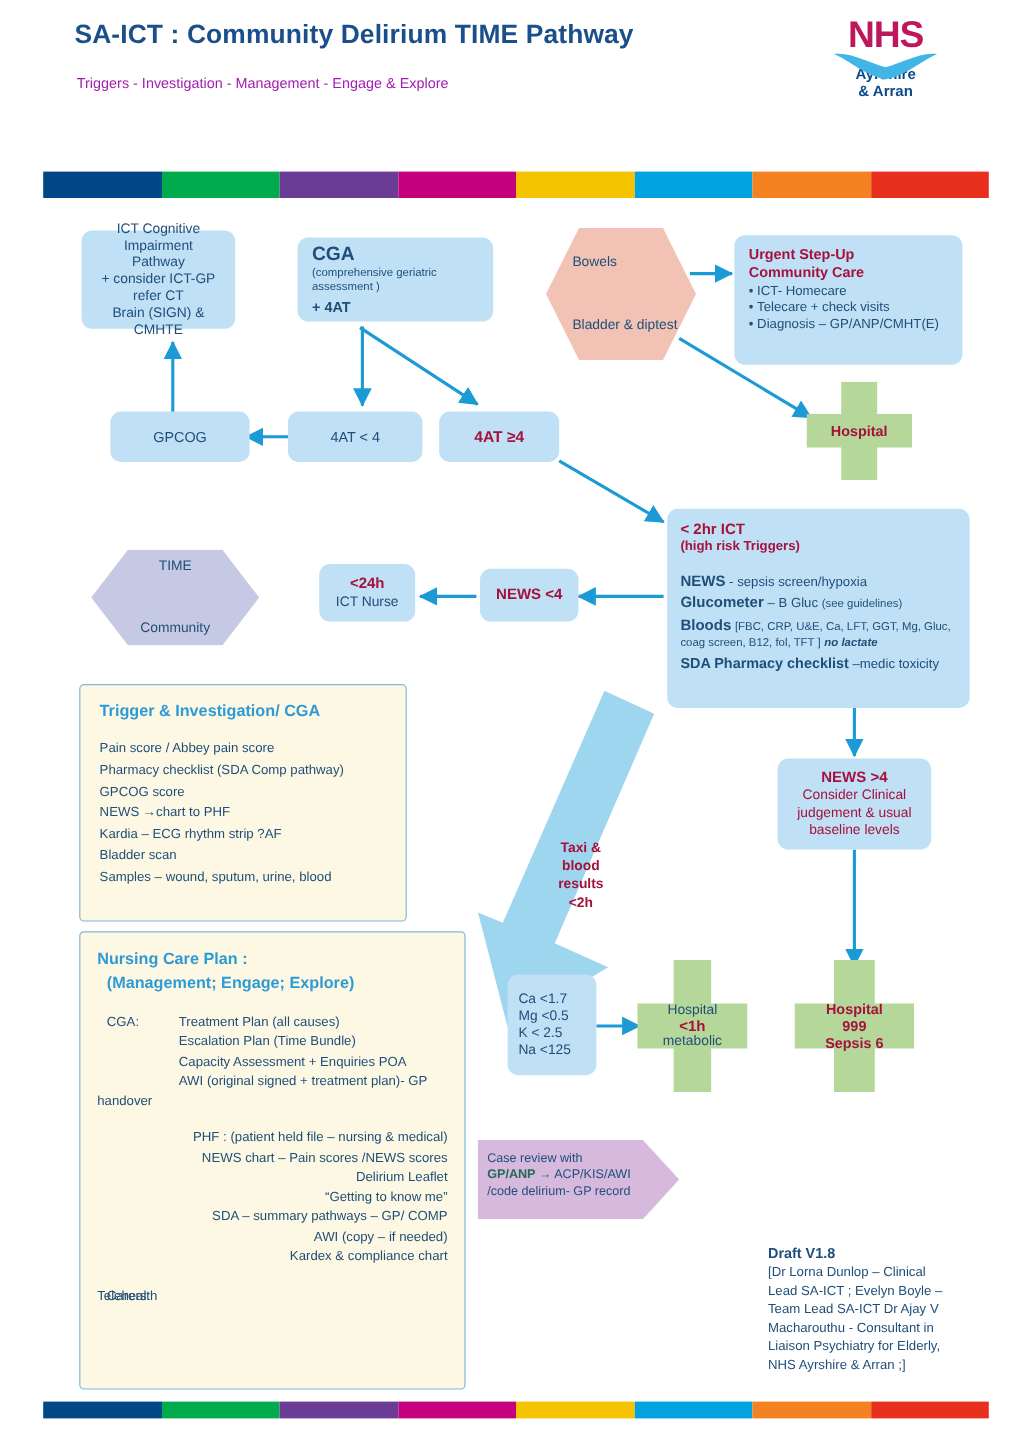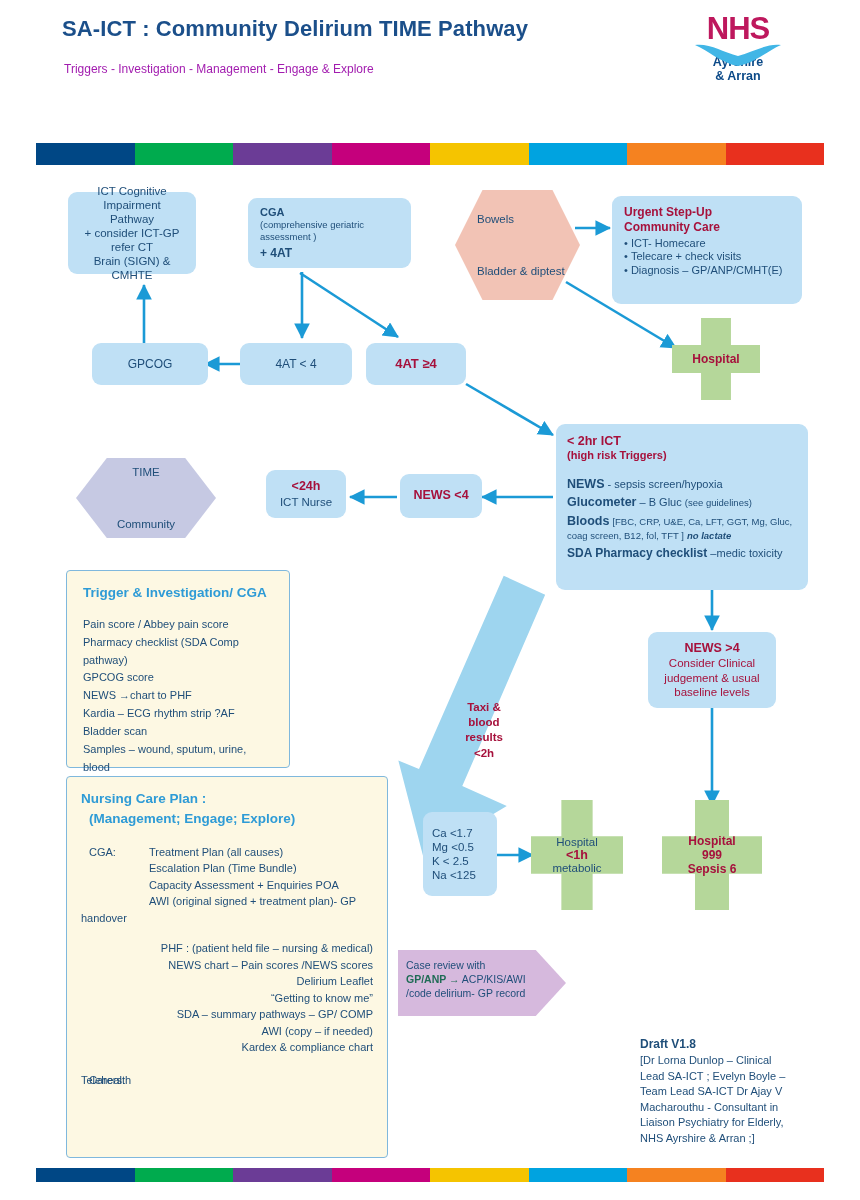--- a/index.html
+++ b/index.html
@@ -133,21 +133,21 @@
 </div>
 
 <div class="abs node c" style="left:68px;top:192px;width:128px;height:82px;font-size:11.5px;">
   <div>ICT Cognitive Impairment</div>
   <div>Pathway</div>
   <div>+ consider ICT-GP refer CT</div>
   <div>Brain (SIGN) &amp; CMHTE</div>
 </div>
 
 <div class="abs node" style="left:248px;top:198px;width:163px;height:70px;font-size:11px;padding-left:12px;">
-  <div class="bold" style="font-size:11px;">CGA</div>
+  <div class="bold" style="font-size:16px;">CGA</div>
   <div class="sm">(comprehensive geriatric</div>
   <div class="sm">assessment )</div>
   <div class="bold" style="font-size:12px;margin-top:3px;">+ 4AT</div>
 </div>
 
 <div class="abs hex" style="left:455px;top:190px;width:125px;height:110px;background:#f2c3b5;padding-left:22px;font-size:11.5px;">
   <div>Pain</div>
   <div>Bowels</div>
   <div>Bladder &amp; diptest</div>
   <div class="red">Red flags</div>
@@ -240,21 +240,21 @@
 
 <div class="abs chevron" style="left:398px;top:950px;width:168px;height:66px;padding:8px 0 0 8px;font-size:10.5px;line-height:1.35;">
   <div>Case review with</div>
   <div>
     <span style="font-weight:bold;color:#1f6b55;">GP/ANP →</span>
     <span>ACP/KIS/AWI</span>
   </div>
   <div>/code delirium- GP record</div>
 </div>
 
-<div class="abs panel" style="left:66px;top:570px;width:224px;height:198px;padding:14px 16px;">
+<div class="abs panel" style="left:66px;top:570px;width:273px;height:198px;padding:14px 16px;">
   <div class="panel-title" style="margin-bottom:16px;">Trigger &amp; Investigation/ CGA</div>
   <div style="font-size:11px;line-height:1.62;">
     <div>Pain score / Abbey pain score</div>
     <div>Pharmacy checklist (SDA Comp pathway)</div>
     <div>GPCOG score</div>
     <div>NEWS →chart to PHF</div>
     <div>Kardia – ECG rhythm strip ?AF</div>
     <div>Bladder scan</div>
     <div>Samples – wound, sputum, urine, blood</div>
   </div>

